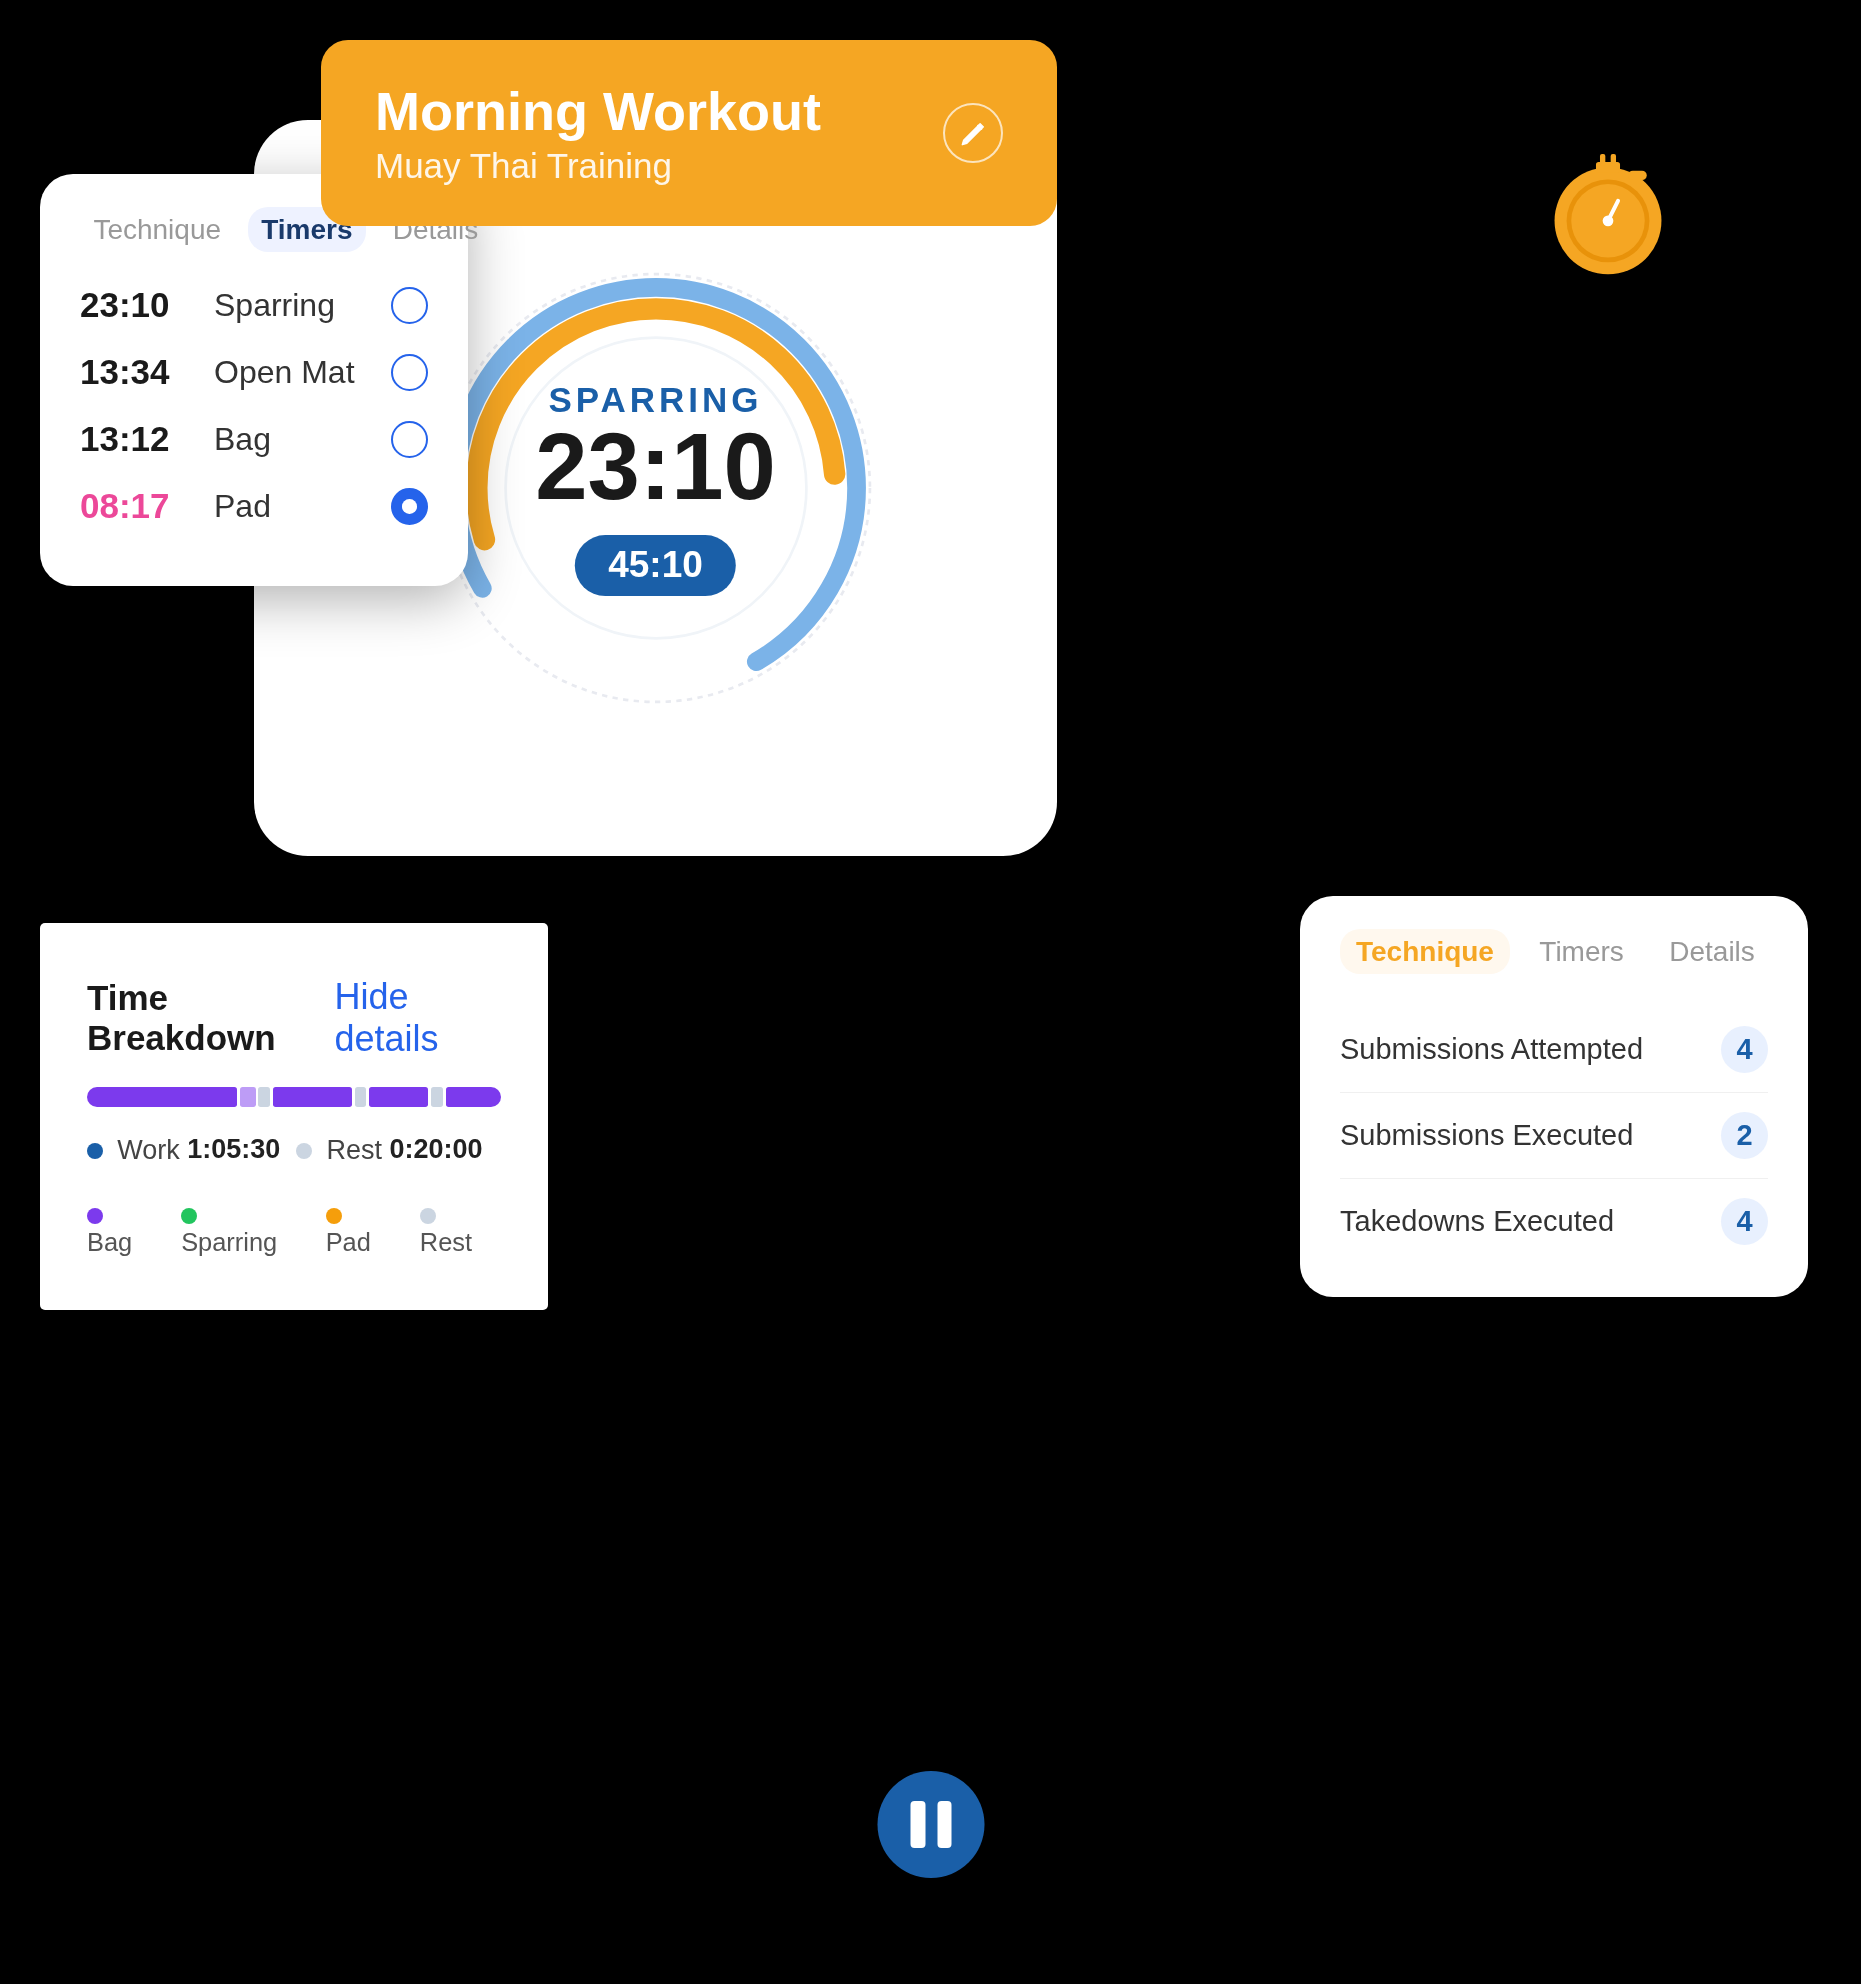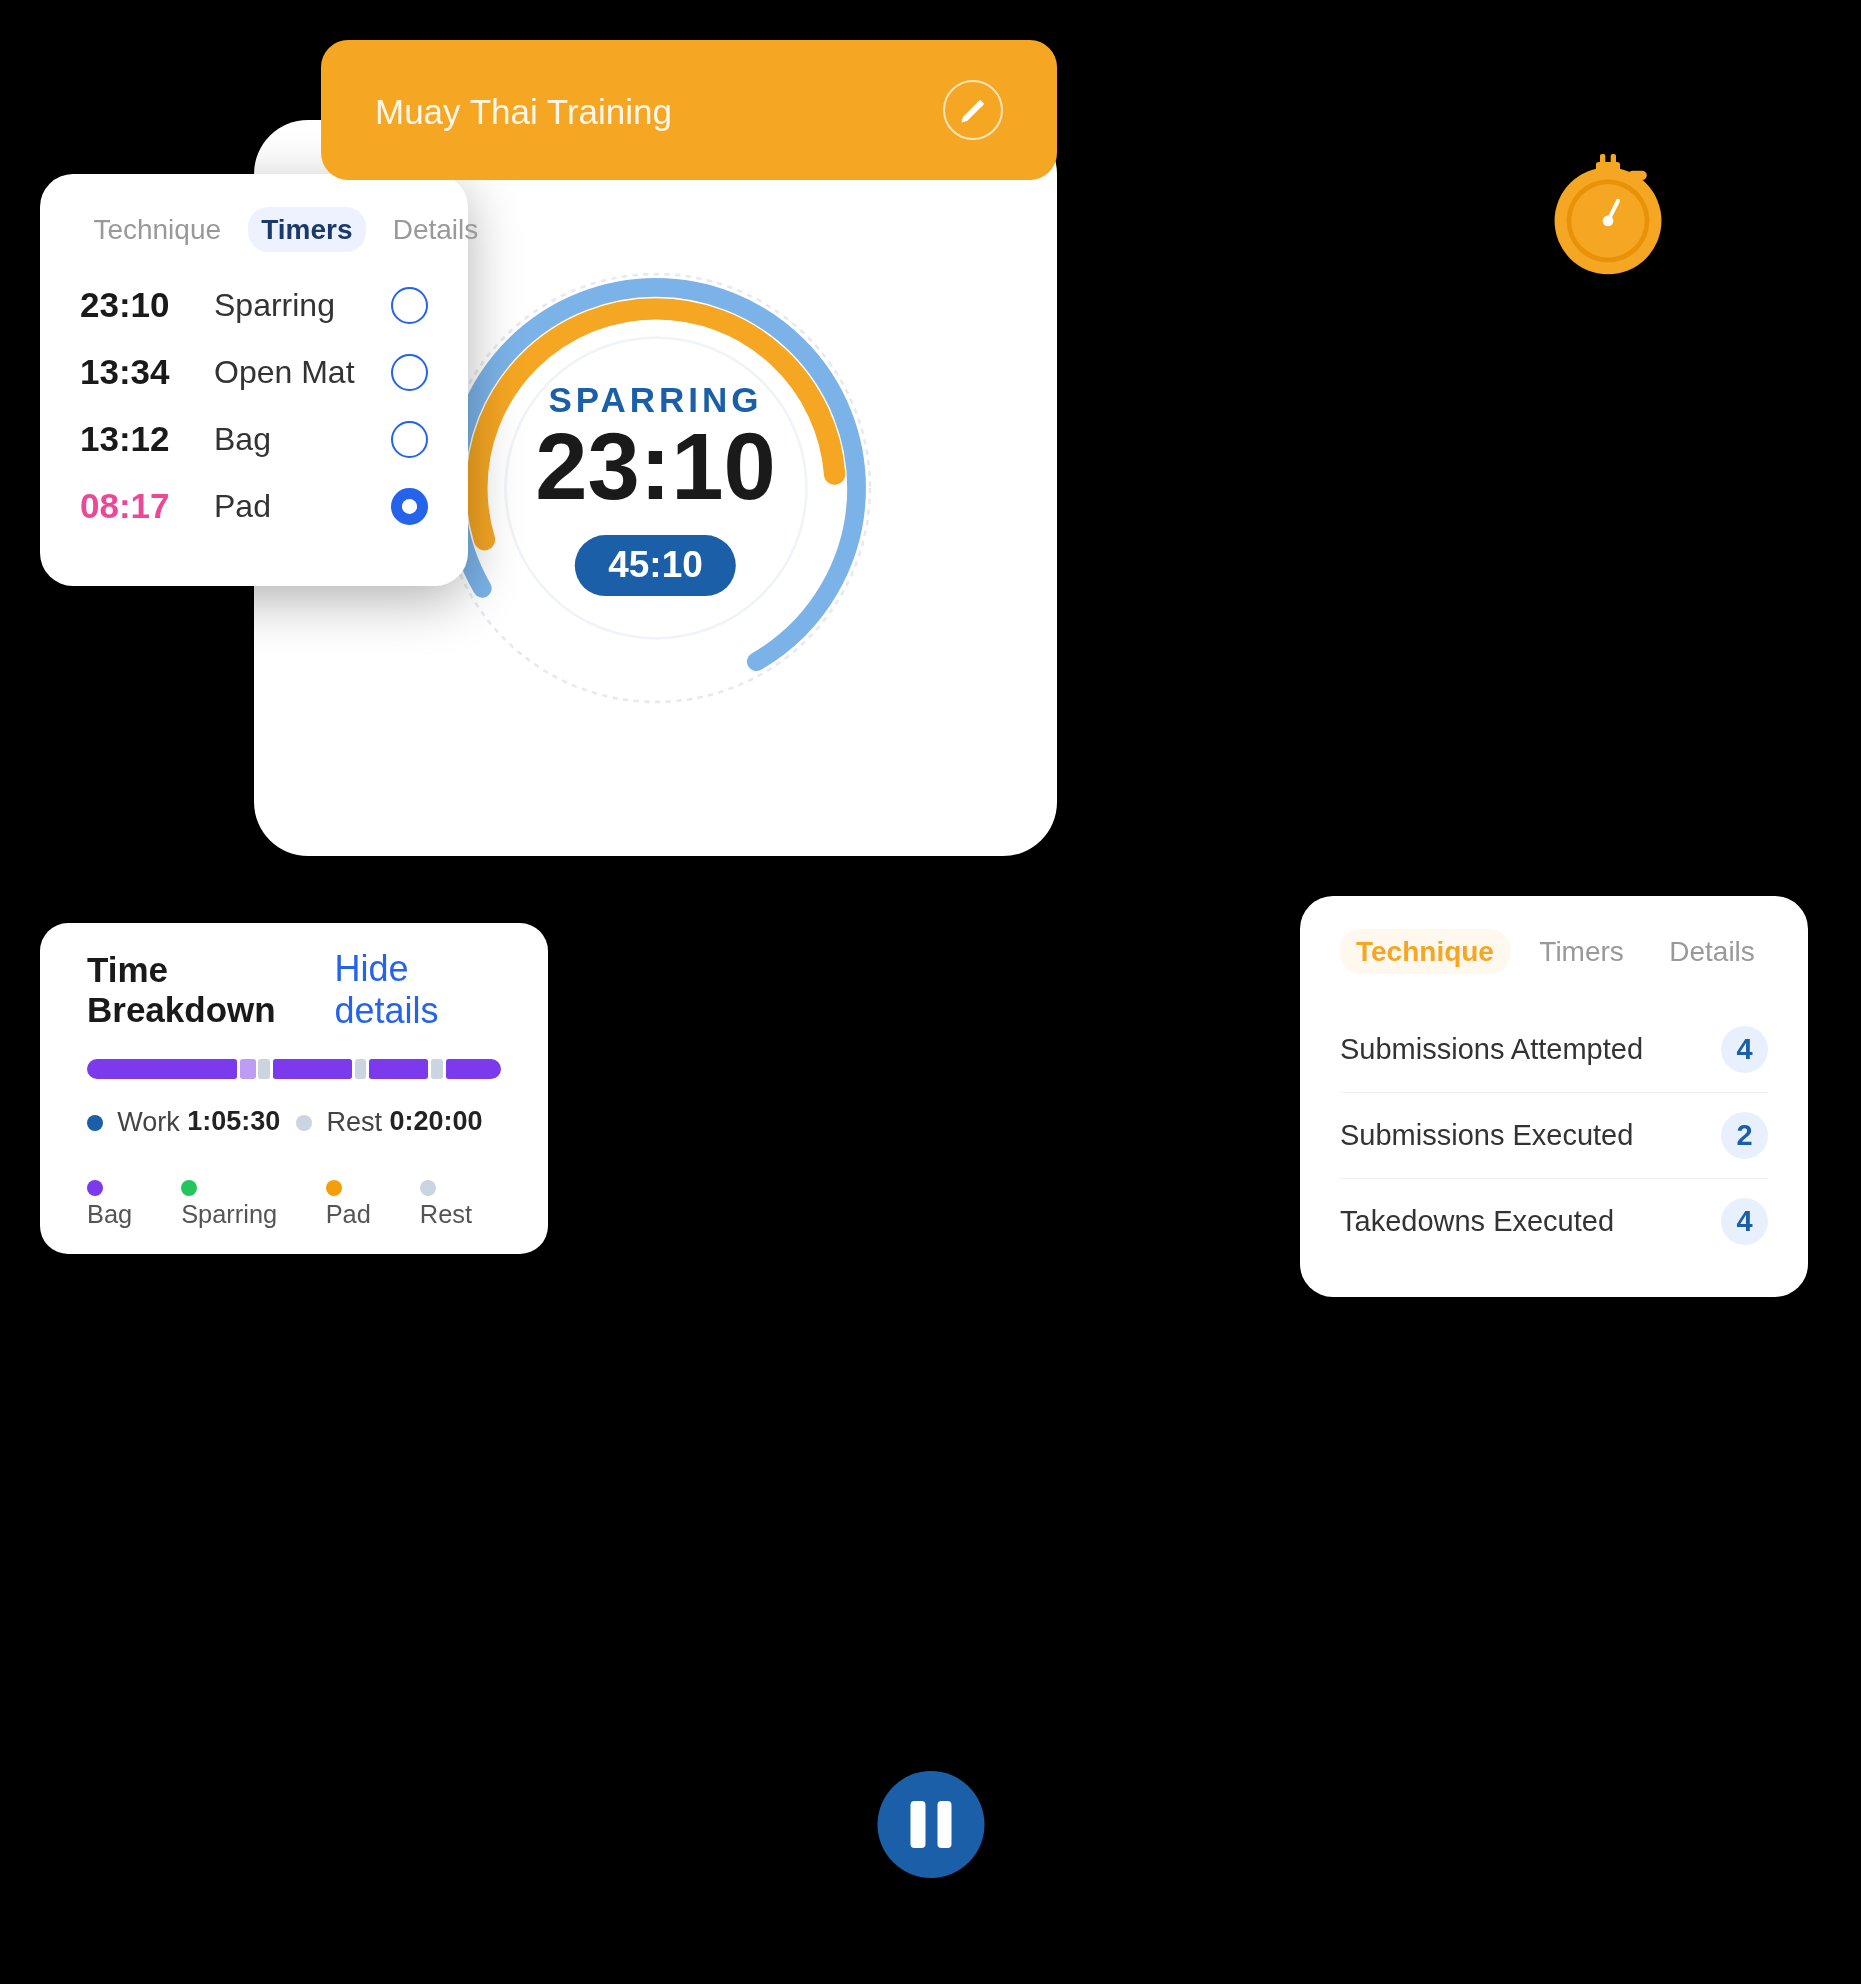--- a/index.html
+++ b/index.html
@@ -221,22 +221,22 @@
       height: 147px;
     }
 
     
     .breakdown-card {
       position: absolute;
       top: 923px;
       left: 40px;
       width: 508px;
       background: #fff;
-      border-radius: 28px;
-      padding: 25px 47px;
+      border-radius: 5px;
+      padding: 53px 47px;
       z-index: 9;
       box-shadow: 0 13.4px 54px rgba(0,0,0,0.3);
     }
     .breakdown-header {
       display: flex;
       justify-content: space-between;
       align-items: center;
       margin-bottom: 27px;
     }
     .breakdown-title {
@@ -395,20 +395,21 @@
       <rect x="82" y="42" width="36" height="16" rx="4" fill="#F5A623"></rect>
       <rect x="88" y="30" width="8" height="18" rx="3" fill="#F5A623"></rect>
       <rect x="104" y="30" width="8" height="18" rx="3" fill="#F5A623"></rect>
 
       <rect x="130" y="55" width="28" height="14" rx="7" fill="#F5A623"></rect>
     </svg>
   </div>
 
   <div class="header-card">
     <div class="header-card-text">
+      <div class="header-card-title">Morning Workout</div>
       <div class="header-card-subtitle">Muay Thai Training</div>
     </div>
     <div class="header-card-icon">
       <svg width="33" height="33" viewBox="0 0 50 50" fill="none">
         <path d="M10 35 L35 10 L40 15 L15 40 L8 42 Z" fill="white" stroke="white" stroke-width="2" stroke-linejoin="round"></path>
         <path d="M32 13 L37 18" stroke="white" stroke-width="3" stroke-linecap="round"></path>
       </svg>
     </div>
   </div>
 

